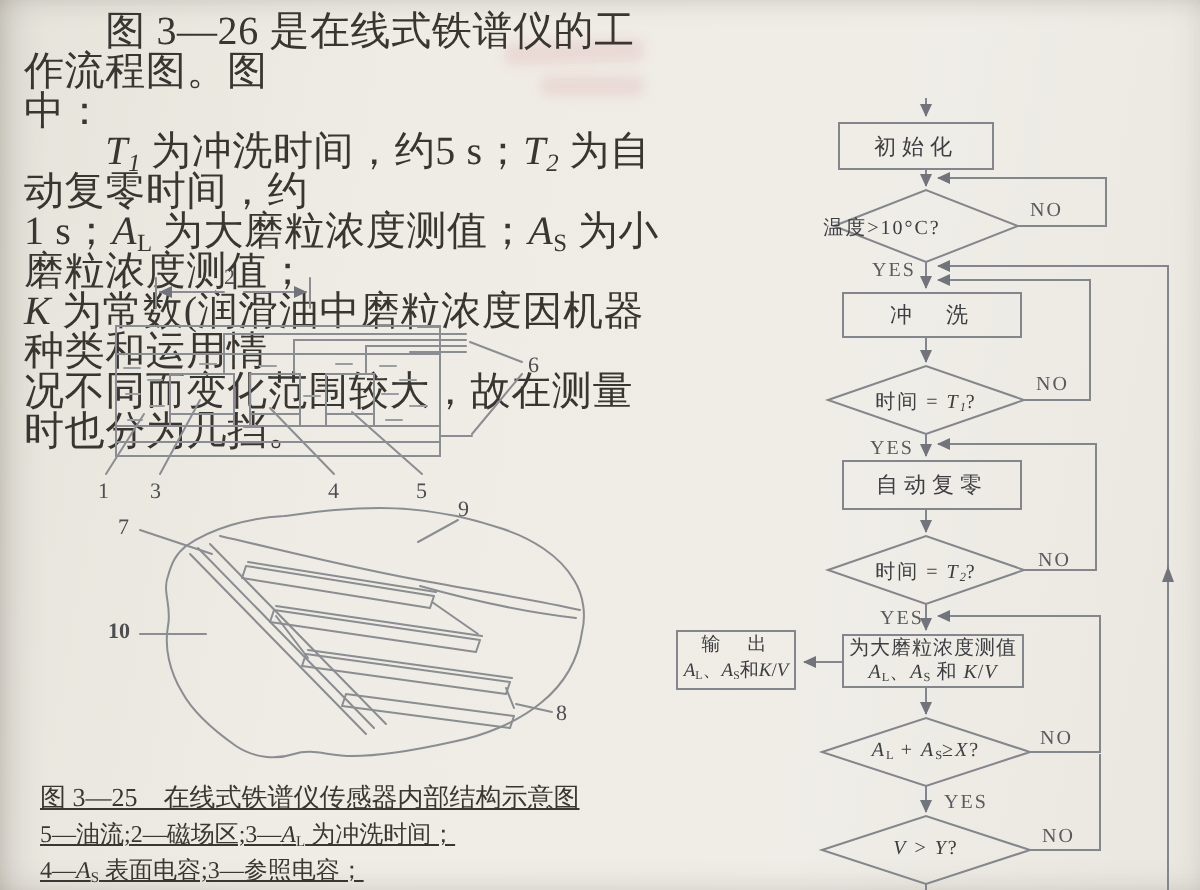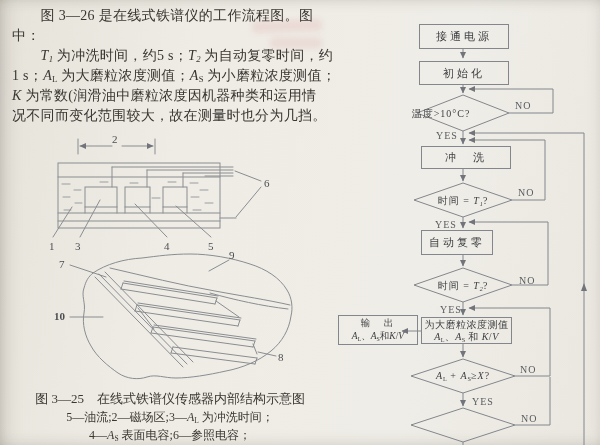--- a/index.html
+++ b/index.html
@@ -1,31 +1,31 @@
 <!DOCTYPE html>
 <html><head>
 <meta charset="utf-8">
 <style>
   html,body{margin:0;padding:0;}
   #page{position:relative;width:600px;height:445px;overflow:hidden;
     background:linear-gradient(100deg,#e6e3db 0%,#efece5 30%,#efede7 70%,#eae7e0 100%);
     box-shadow:inset 14px 0 22px -16px rgba(90,84,70,.45), inset 0 8px 16px -12px rgba(90,84,70,.3), inset -6px -8px 18px -12px rgba(90,84,70,.25);
     font-family:"Liberation Serif","DejaVu Serif",serif;color:#37342f;}
   .abs{position:absolute;}
-  .par{font-size:14px;line-height:20px;letter-spacing:.3px;color:#393631;}
+  .par{font-size:20px;line-height:20px;letter-spacing:.3px;color:#393631;}
   .it{font-style:italic;font-family:"Liberation Serif","DejaVu Serif",serif;}
   sub{font-size:62%;line-height:0;vertical-align:-0.28em;letter-spacing:0;}
   .fbox{box-sizing:border-box;border:1px solid #83868c;display:flex;align-items:center;justify-content:center;
         font-size:11px;color:#3d3e42;letter-spacing:3px;text-align:center;}
   .fbox2{box-sizing:border-box;border:1px solid #83868c;display:flex;flex-direction:column;align-items:center;justify-content:center;
         color:#3d3e42;text-align:center;}
   .dtext{font-size:10px;color:#3d3e42;text-align:center;letter-spacing:1px;}
   .yn{font-size:10px;color:#595b5f;letter-spacing:1px;}
   .num{font-size:11px;color:#4c4e52;}
-  .cap{color:#3a3732;text-align:center;}
+  .cap{color:#3a3732;text-align:left;text-decoration:underline;}
   svg{position:absolute;overflow:visible;}
   .bleed{position:absolute;background:rgba(198,84,92,.12);filter:blur(3px);border-radius:4px;}
 </style>
 </head>
 <body>
 
 <div id="page">
 
   <div class="bleed" style="left:252px;top:20px;width:70px;height:12px;transform:rotate(-2deg);"></div>
   <div class="bleed" style="left:270px;top:38px;width:52px;height:10px;"></div>
@@ -130,21 +130,21 @@
       <line x1="258" y1="352" x2="276" y2="356"></line>
     </g>
   </svg>
   <div class="abs num" style="left:59px;top:258px;">7</div>
   <div class="abs num" style="left:229px;top:249px;">9</div>
   <div class="abs num" style="left:54px;top:310px;font-weight:bold;">10</div>
   <div class="abs num" style="left:278px;top:351px;">8</div>
 
   <div class="abs cap" style="left:20px;top:390px;width:300px;font-size:13px;">图 3—25　在线式铁谱仪传感器内部结构示意图</div>
   <div class="abs cap" style="left:20px;top:409px;width:300px;font-size:12px;"><span>5—油流;2—磁场区;3—</span><span class="it">A</span><sub>L</sub><span> 为冲洗时间；</span></div>
-  <div class="abs cap" style="left:20px;top:427px;width:300px;font-size:12px;"><span>4—</span><span class="it">A</span><sub>S</sub><span> 表面电容;6—参照电容；</span></div>
+  <div class="abs cap" style="left:20px;top:427px;width:300px;font-size:12px;"><span>4—</span><span class="it">A</span><sub>S</sub><span> 表面电容;3—参照电容；</span></div>
 
   <svg class="abs" style="left:330px;top:0;" width="270" height="445" viewBox="330 0 270 445" fill="none" stroke="#83868c" stroke-width="1">
     <g>
       <polygon points="417,113 463,95 509,113 463,131"></polygon>
       <polygon points="414,200 463,183 512,200 463,217"></polygon>
       <polygon points="414,285 463,268 512,285 463,302"></polygon>
       <polygon points="411,376 463,359 515,376 463,393"></polygon>
       <polygon points="411,425 463,408 515,425 463,442"></polygon>
     </g>
     <g>
@@ -177,45 +177,43 @@
       <polyline points="515,425 550,425 550,377"></polyline>
       <line x1="474" y1="308" x2="469" y2="308" marker-end="url(#arr)"></line>
     </g>
     <g>
       <polyline points="584,445 584,133 470,133"></polyline>
       <line x1="474" y1="133" x2="469" y2="133" marker-end="url(#arr)"></line>
       <polygon points="581,291 587,291 584,283" fill="#71747a" stroke="none"></polygon>
     </g>
   </svg>
 
-  <div class="abs fbox" style="left:419px;top:24px;width:90px;height:25px;">
-      <span>接通电源</span>
-    </div>
-  <div class="abs fbox" style="left:419px;top:61px;width:90px;height:24px;">
+  <div class="abs fbox" style="left:419px;top:61px;width:78px;height:24px;">
       <span>初始化</span>
     </div>
   <div class="abs fbox" style="left:421px;top:146px;width:90px;height:23px;">
       <span>冲　洗</span>
     </div>
-  <div class="abs fbox" style="left:421px;top:230px;width:72px;height:25px;">
+  <div class="abs fbox" style="left:421px;top:230px;width:90px;height:25px;">
       <span>自动复零</span>
     </div>
   <div class="abs fbox2" style="left:421px;top:317px;width:91px;height:27px;font-size:10px;line-height:12px;letter-spacing:.5px;">
     <div><span>为大磨粒浓度测值</span></div>
     <div><span class="it">A</span><sub>L</sub><span>、</span><span class="it">A</span><sub>S</sub><span> 和 </span><span class="it">K</span><span>/</span><span class="it">V</span></div>
   </div>
-  <div class="abs fbox2" style="left:338px;top:315px;width:80px;height:30px;font-size:9.5px;line-height:13px;">
+  <div class="abs fbox2" style="left:338px;top:315px;width:60px;height:30px;font-size:9.5px;line-height:13px;">
     <div style="letter-spacing:2px;"><span>输　出</span></div>
     <div><span class="it">A</span><sub>L</sub><span>、</span><span class="it">A</span><sub>S</sub><span>和</span><span class="it">K</span><span>/</span><span class="it">V</span></div>
   </div>
 
   <div class="abs dtext" style="left:391px;top:107px;width:100px;"><span>温度&gt;10°C?</span></div>
   <div class="abs dtext" style="left:413px;top:194px;width:100px;"><span>时间 = </span><span class="it">T</span><sub class="it">1</sub><span>?</span></div>
   <div class="abs dtext" style="left:413px;top:279px;width:100px;"><span>时间 = </span><span class="it">T</span><sub class="it">2</sub><span>?</span></div>
   <div class="abs dtext" style="left:408px;top:370px;width:110px;"><span class="it">A</span><sub>L</sub><span> + </span><span class="it">A</span><sub>S</sub><span>≥</span><span class="it">X</span><span>?</span></div>
+  <div class="abs dtext" style="left:408px;top:419px;width:110px;"><span class="it">V</span><span> &gt; </span><span class="it">Y</span><span>?</span></div>
 
   <div class="abs yn" style="left:515px;top:100px;">NO</div>
   <div class="abs yn" style="left:436px;top:130px;">YES</div>
   <div class="abs yn" style="left:518px;top:187px;">NO</div>
   <div class="abs yn" style="left:435px;top:219px;">YES</div>
   <div class="abs yn" style="left:519px;top:275px;">NO</div>
   <div class="abs yn" style="left:440px;top:304px;">YES</div>
   <div class="abs yn" style="left:520px;top:364px;">NO</div>
   <div class="abs yn" style="left:472px;top:396px;">YES</div>
   <div class="abs yn" style="left:521px;top:413px;">NO</div>

